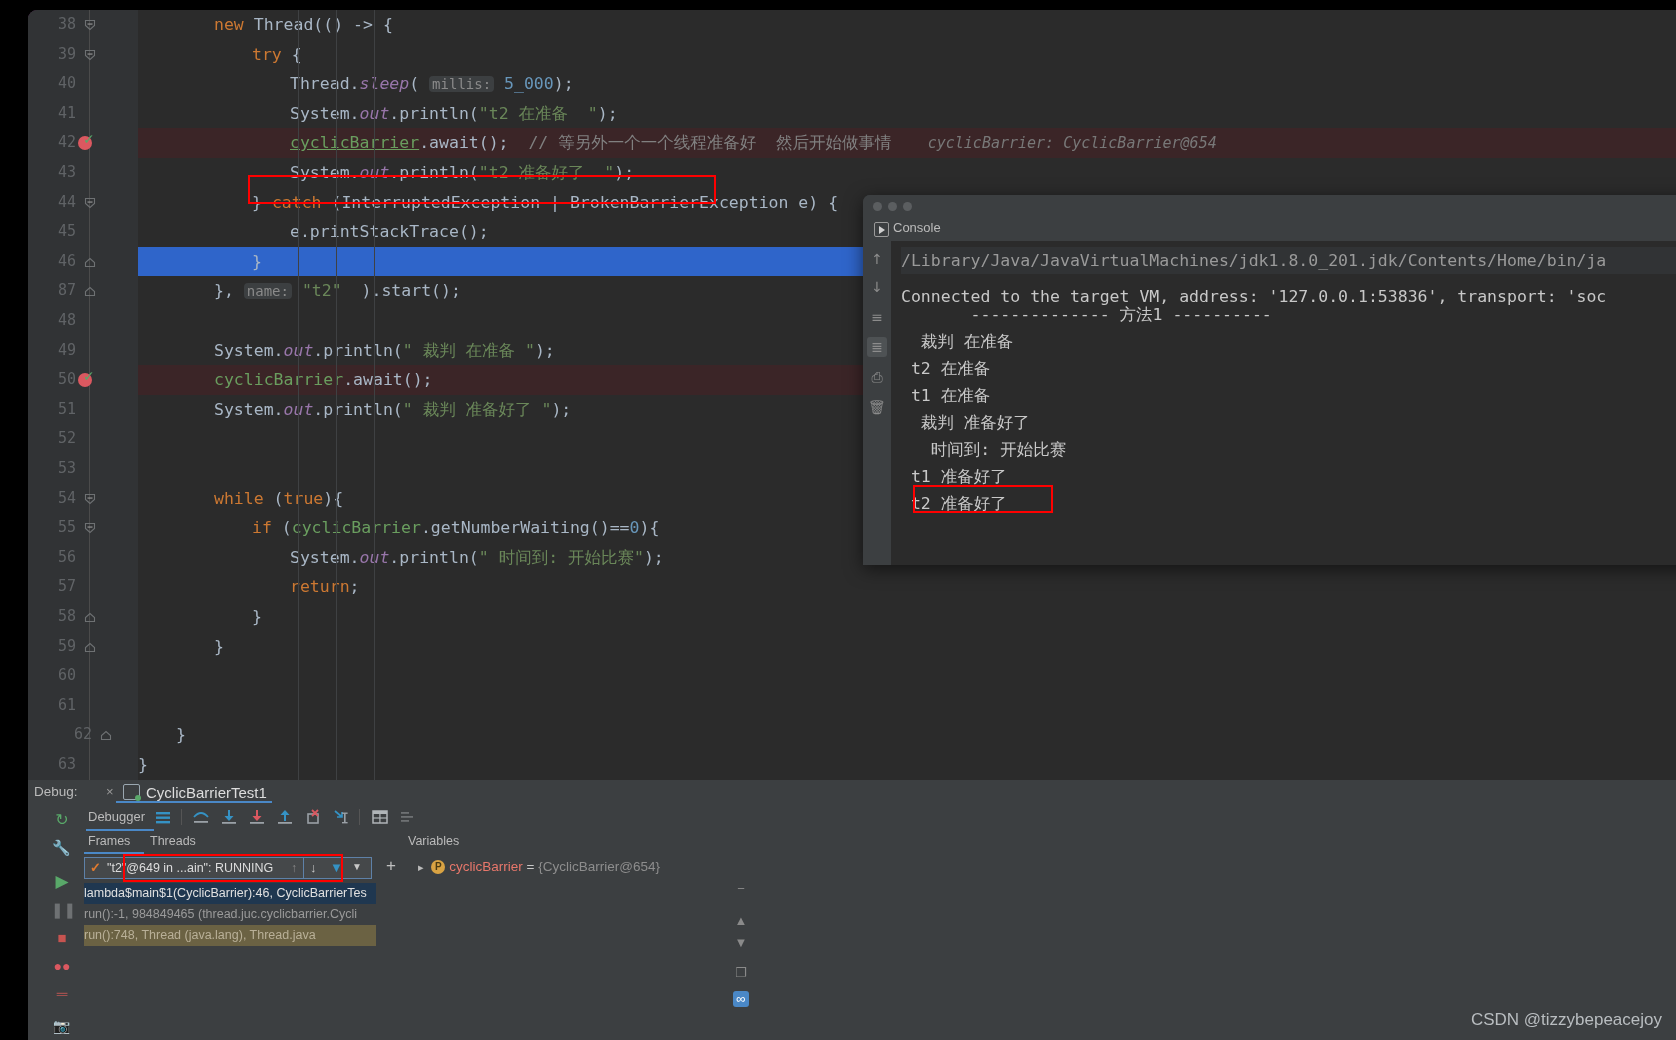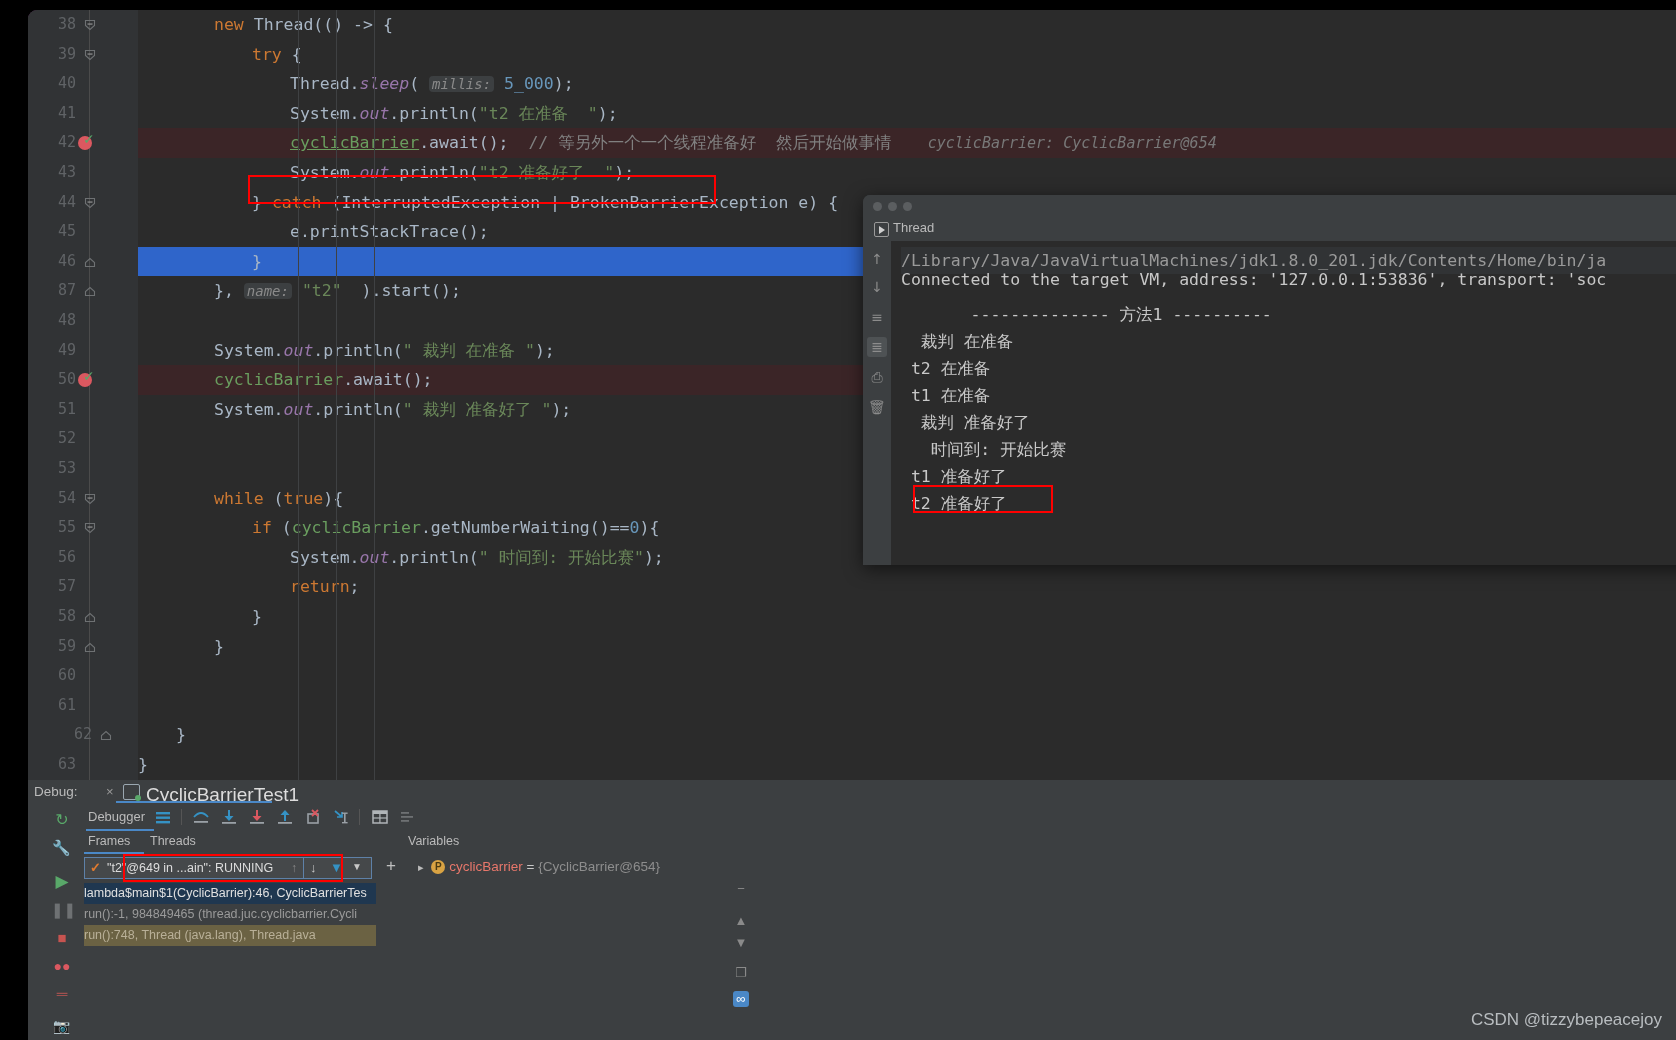--- a/index.html
+++ b/index.html
@@ -38,21 +38,21 @@
   .guide{position:absolute;width:1px;background:#3f4143;}
 
   .k{color:#cc7832;}
   .s{color:#6a8759;}
   .n{color:#6897bb;}
   .f{color:#9876aa;font-style:italic;}
   .c{color:#808080;}
   .t{color:#a9b7c6;}
   .greenfield{color:#6a9e5f;}
   .ulink{text-decoration:underline;}
-  .hintchip{background:#3c3f41;color:#8a8a8a;padding:0 3px;border-radius:4px;font-size:14px;font-style:italic;}
+  .hintchip{background:#3c3f41;color:#8a8a8a;padding:0 3px;border-radius:4px;font-size:14px;}
   .inlinehint{color:#787878;font-style:italic;font-size:15px;}
 
   .redbox{position:absolute;border:2px solid #f00;box-sizing:border-box;pointer-events:none;}
 
   
   .conwin{position:absolute;left:835px;top:185px;width:841px;height:370px;background:#3c3f41;
           border-radius:7px 0 0 0;box-shadow:0 4px 18px rgba(0,0,0,.55);overflow:hidden;}
   .contitle{position:absolute;left:0;top:0;width:841px;height:22px;background:#3c3f41;}
   .tl{position:absolute;top:7px;width:9px;height:9px;border-radius:50%;background:#5b5e60;}
   .contab{position:absolute;left:0;top:22px;width:841px;height:24px;background:#3c3f41;}
@@ -68,21 +68,21 @@
   .conout{position:absolute;left:28px;top:0;right:0;height:324px;overflow:hidden;}
   .cline{position:absolute;left:10px;white-space:pre;font-family:"DejaVu Sans Mono",monospace;
          font-size:16.5px;color:#c8c8c8;line-height:27px;}
   .cline.dim{color:#9a9a9a;background:#313335;}
 
   
   .debugwin{position:absolute;left:0;top:770px;width:1648px;height:260px;background:#3c3f41;}
   .dbgheader{position:absolute;left:0;top:0;width:1648px;height:23px;background:#3c3f41;}
   .dbgheader .lab{position:absolute;left:6px;top:4px;font-size:13.5px;color:#bbbbbb;}
   .xclose{position:absolute;left:78px;top:4px;font-size:13px;color:#999;}
-  .dbgtabname{position:absolute;left:118px;top:4px;font-size:19px;color:#dddddd;}
+  .dbgtabname{position:absolute;left:118px;top:4px;font-size:15px;color:#dddddd;}
   .dbgtabicon{position:absolute;left:95px;top:4px;width:15px;height:14px;border:1.5px solid #9aa7b0;
               border-radius:2px;}
   .dbgtabicon:after{content:"";position:absolute;right:-2px;bottom:-2px;width:6px;height:6px;
               border-radius:50%;background:#59a869;}
   .tabunderline{position:absolute;left:88px;top:21px;width:156px;height:2px;background:#4a88c7;}
 
   .leftrail{position:absolute;left:18px;top:23px;width:32px;height:237px;background:#3c3f41;}
   .rail{position:absolute;left:5px;width:22px;height:22px;text-align:center;line-height:22px;
         font-size:15px;color:#9a9a9a;}
 
@@ -320,35 +320,35 @@
     </div>
 
     <div class="conwin">
       <div class="contitle">
         <div class="tl" style="left:10px;"></div>
         <div class="tl" style="left:25px;"></div>
         <div class="tl" style="left:40px;"></div>
       </div>
       <div class="contab">
         <div class="runicon"></div>
-        <div class="lbl">Thread</div>
+        <div class="lbl">Console</div>
       </div>
       <div class="conbody">
         <div class="contools">
           <div class="ctool" style="top:8px;">↑</div>
           <div class="ctool" style="top:36px;">↓</div>
           <div class="ctool" style="top:66px;">≡</div>
           <div class="ctool" style="top:96px;background:#4e5254;border-radius:3px;">≣</div>
           <div class="ctool" style="top:126px;">⎙</div>
           <div class="ctool" style="top:156px;">🗑</div>
         </div>
         <div class="conout">
           <div id="console-lines">
               <div class="cline dim" style="top: 6px; width: 813px;">/Library/Java/JavaVirtualMachines/jdk1.8.0_201.jdk/Contents/Home/bin/ja</div>
-              <div class="cline" style="top: 25px;">Connected to the target VM, address: '127.0.0.1:53836', transport: 'soc</div>
+              <div class="cline" style="top: 42px;">Connected to the target VM, address: '127.0.0.1:53836', transport: 'soc</div>
               <div class="cline" style="top: 60px;">       -------------- 方法1 ----------</div>
               <div class="cline" style="top: 87px;">  裁判 在准备</div>
               <div class="cline" style="top: 114px;"> t2 在准备</div>
               <div class="cline" style="top: 141px;"> t1 在准备</div>
               <div class="cline" style="top: 168px;">  裁判 准备好了</div>
               <div class="cline" style="top: 195px;">   时间到: 开始比赛</div>
               <div class="cline" style="top: 222px;"> t1 准备好了</div>
               <div class="cline" style="top: 249px;"> t2 准备好了</div>
             </div>
 

